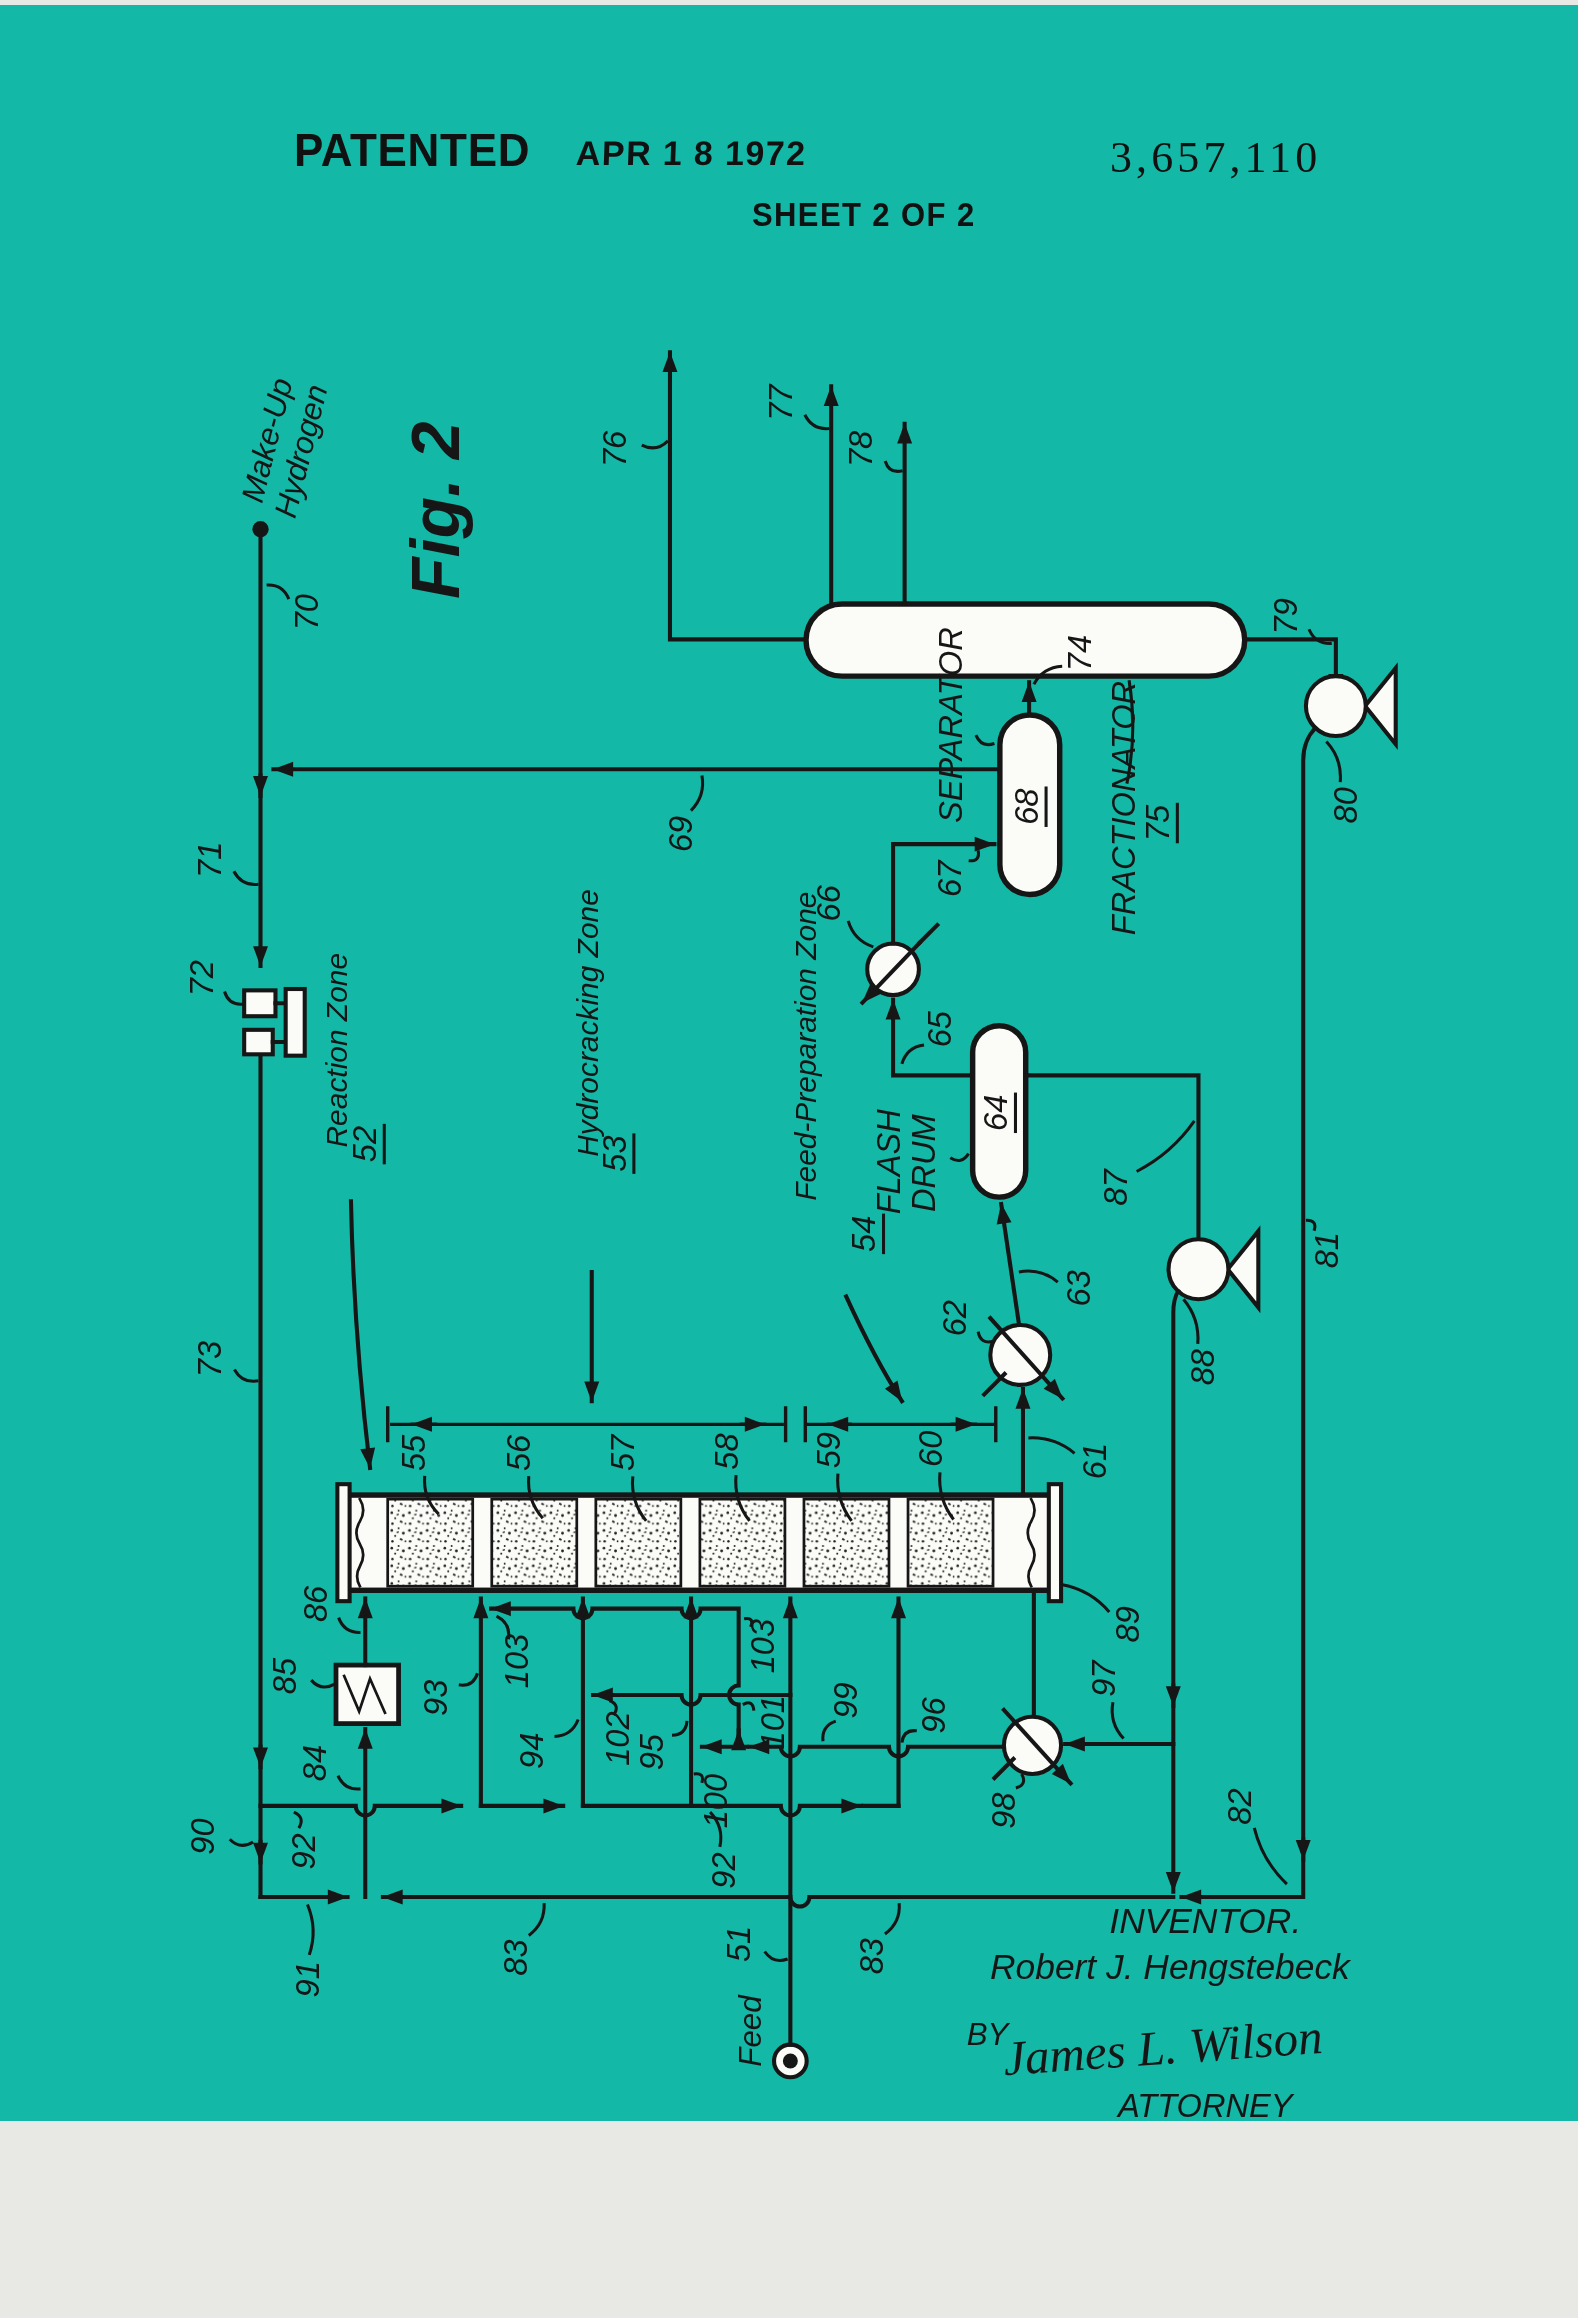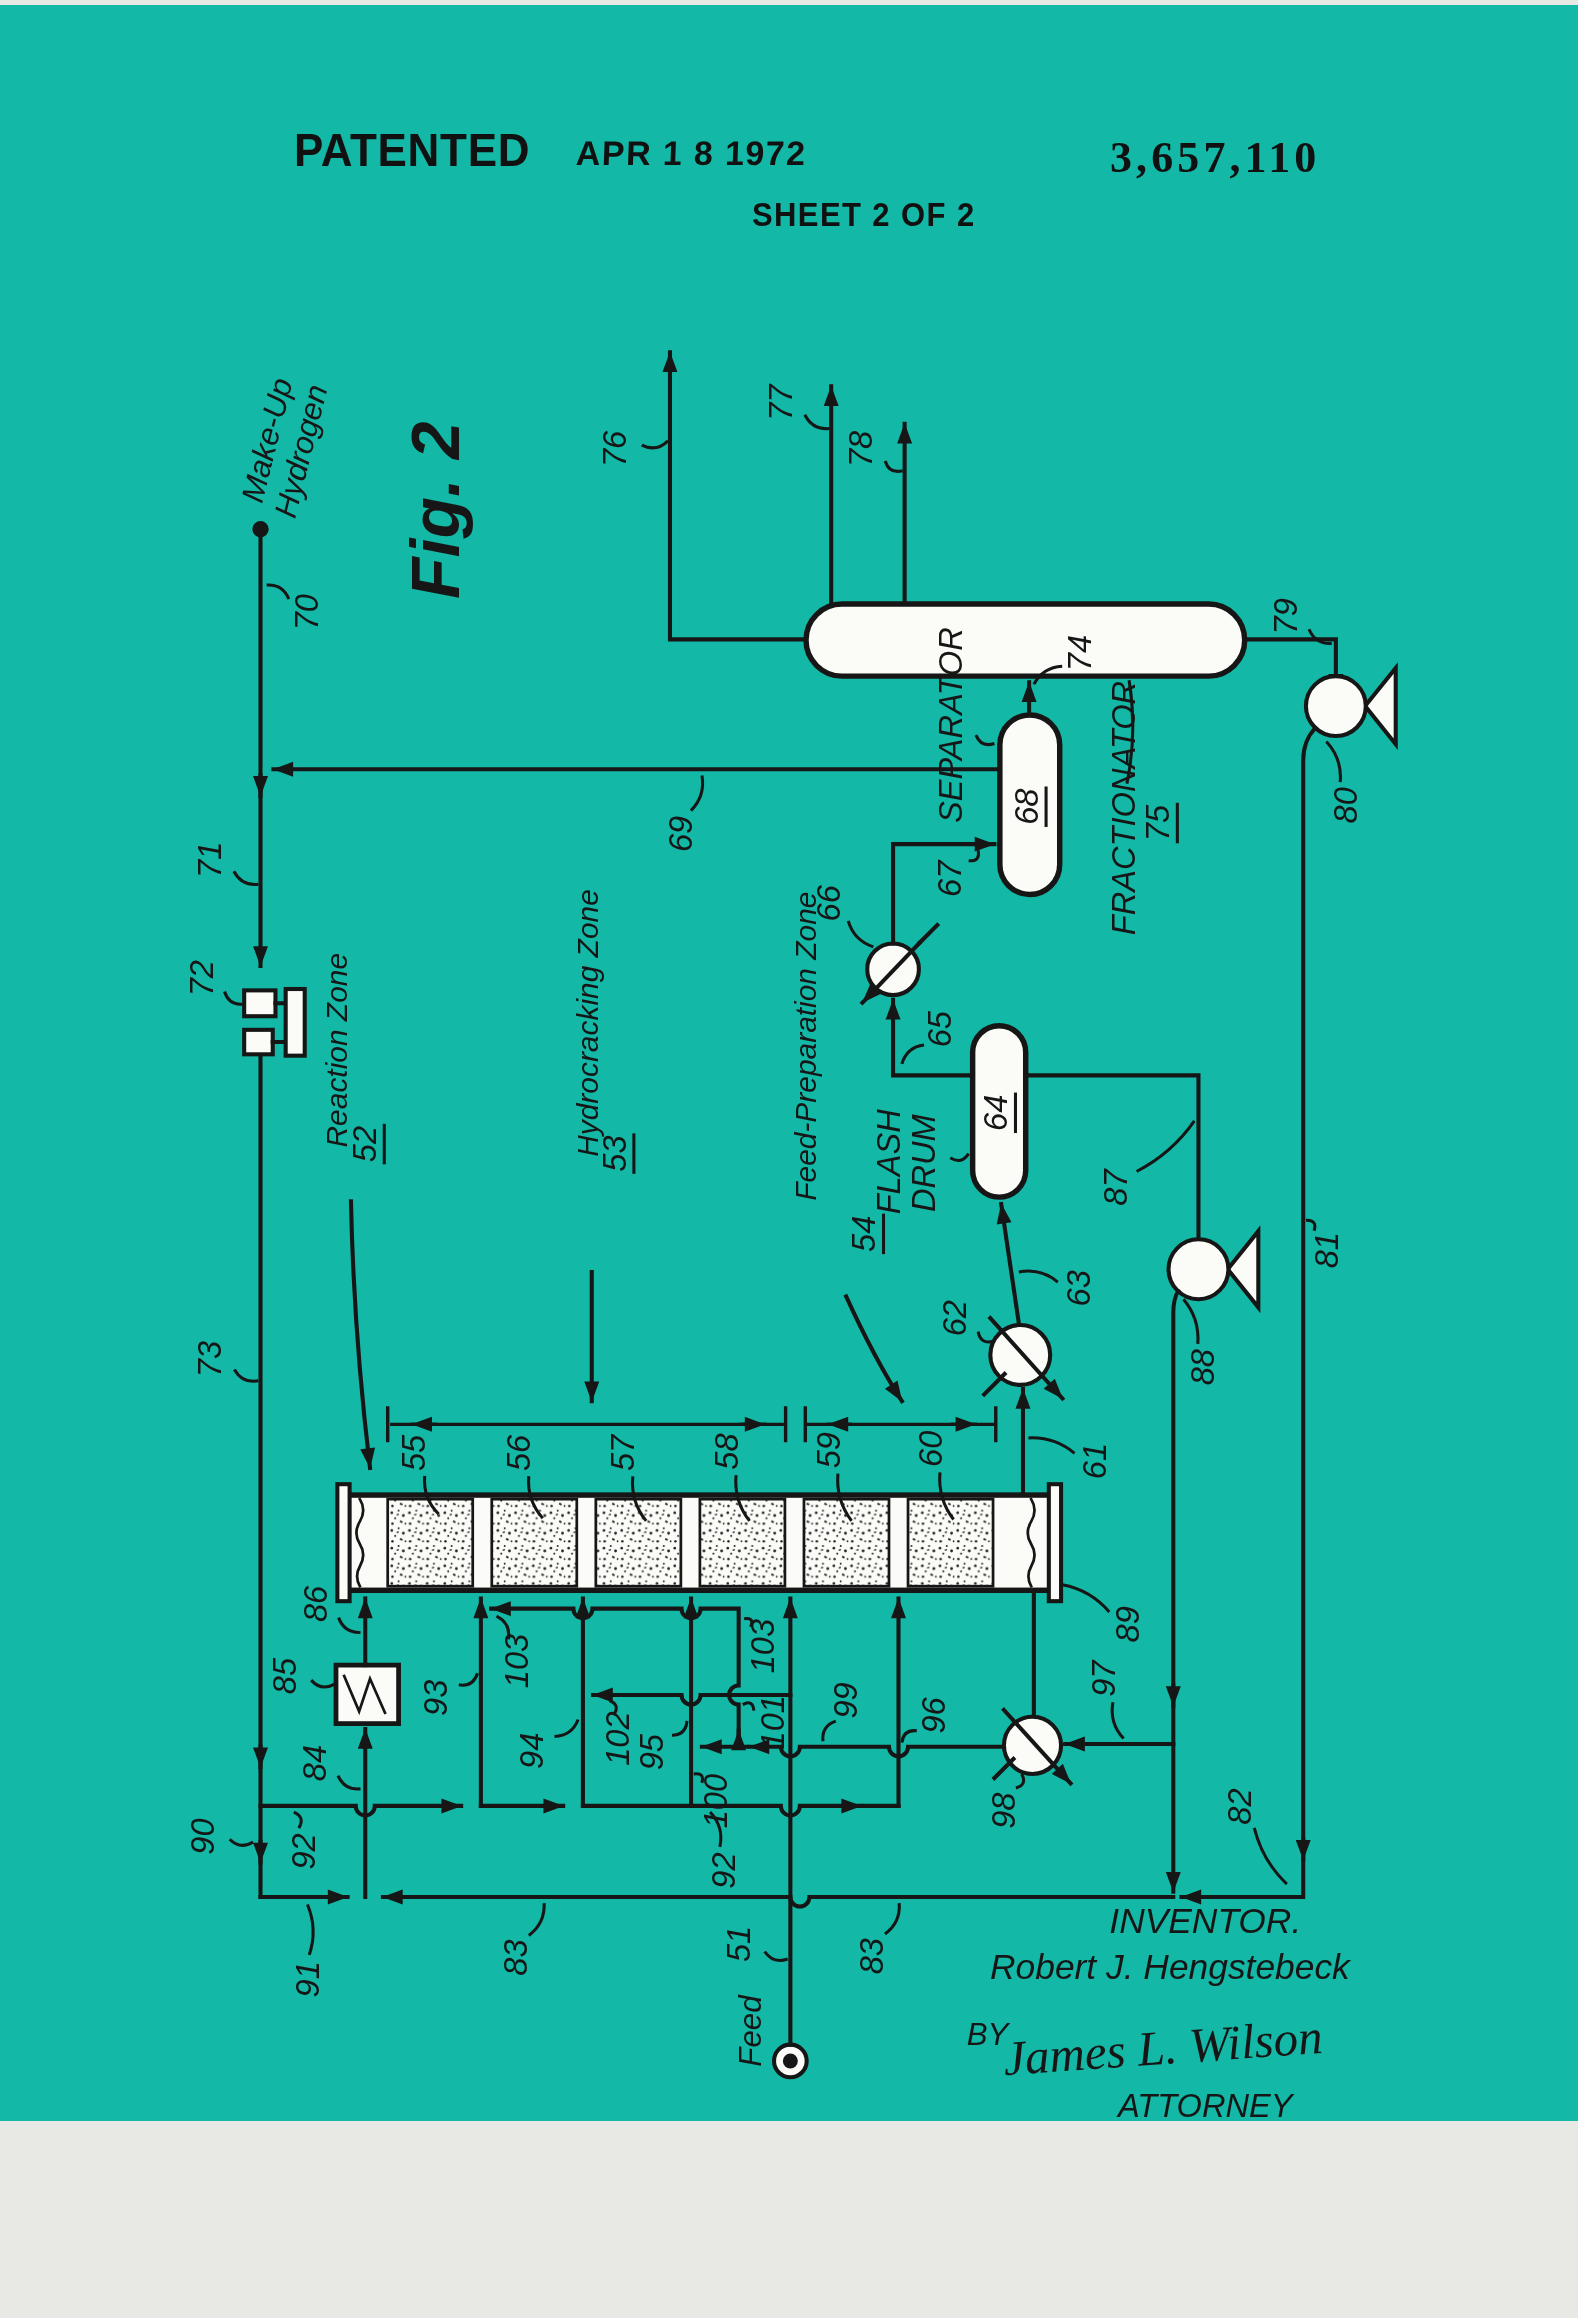--- a/index.html
+++ b/index.html
@@ -1,19 +1,19 @@
 <!DOCTYPE html>
 <html style="font-size:11px"><head>
 <meta charset="utf-8">
 <style>
   html,body{margin:0;padding:0;background:#e8e8e4;}
   #page{position:relative;width:1578px;height:2116px;background:#14b8a6;margin:5px auto;
         font-family:"Liberation Sans",sans-serif;color:#141414;overflow:hidden;}
   #page svg{position:absolute;left:0;top:0;}
-  .hdr{position:absolute;white-space:nowrap;color:#111;font-weight:bold;}
+  .hdr{position:absolute;white-space:nowrap;color:#111;}
   .hdr.patented{left:294px;top:120px;font-size:44px;font-weight:bold;letter-spacing:0.7px;transform:scaleY(1.05);}
   .hdr.pdate{left:576px;top:129px;font-size:34px;font-weight:bold;letter-spacing:1.4px;transform:scaleY(1.0) skewX(-2deg);}
   .hdr.pnum{left:1110px;top:127px;font-size:44px;letter-spacing:4.1px;font-family:"Liberation Serif",serif;}
   .hdr.sheet{left:752px;top:192px;font-size:31px;font-weight:bold;letter-spacing:1.4px;transform:scaleY(1.08);}
 </style>
 </head>
 <body>
 
 <div id="page">
 

